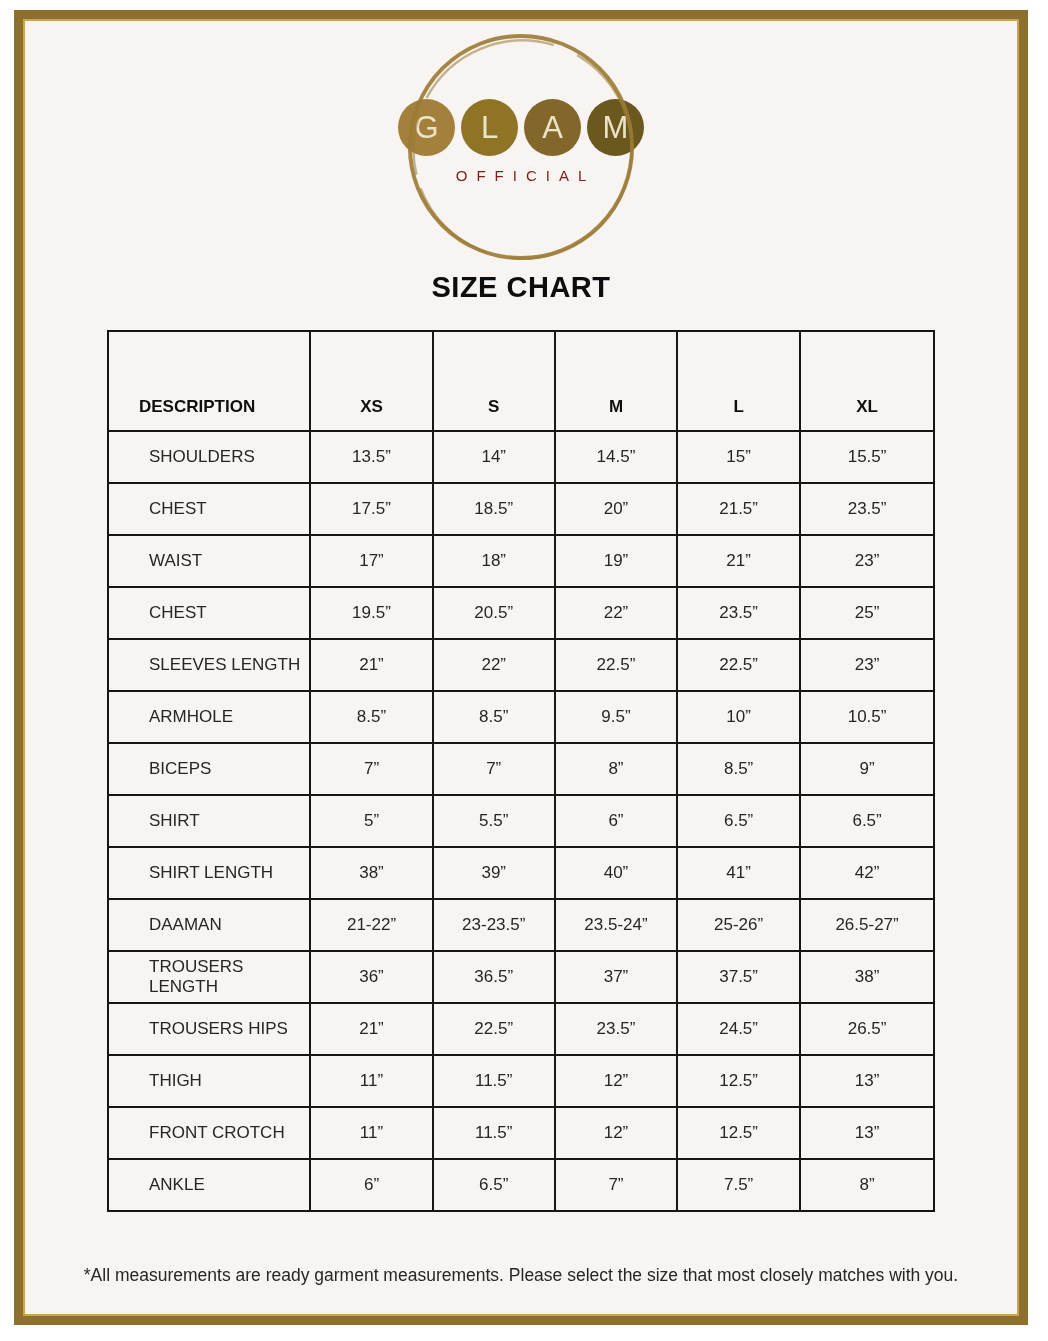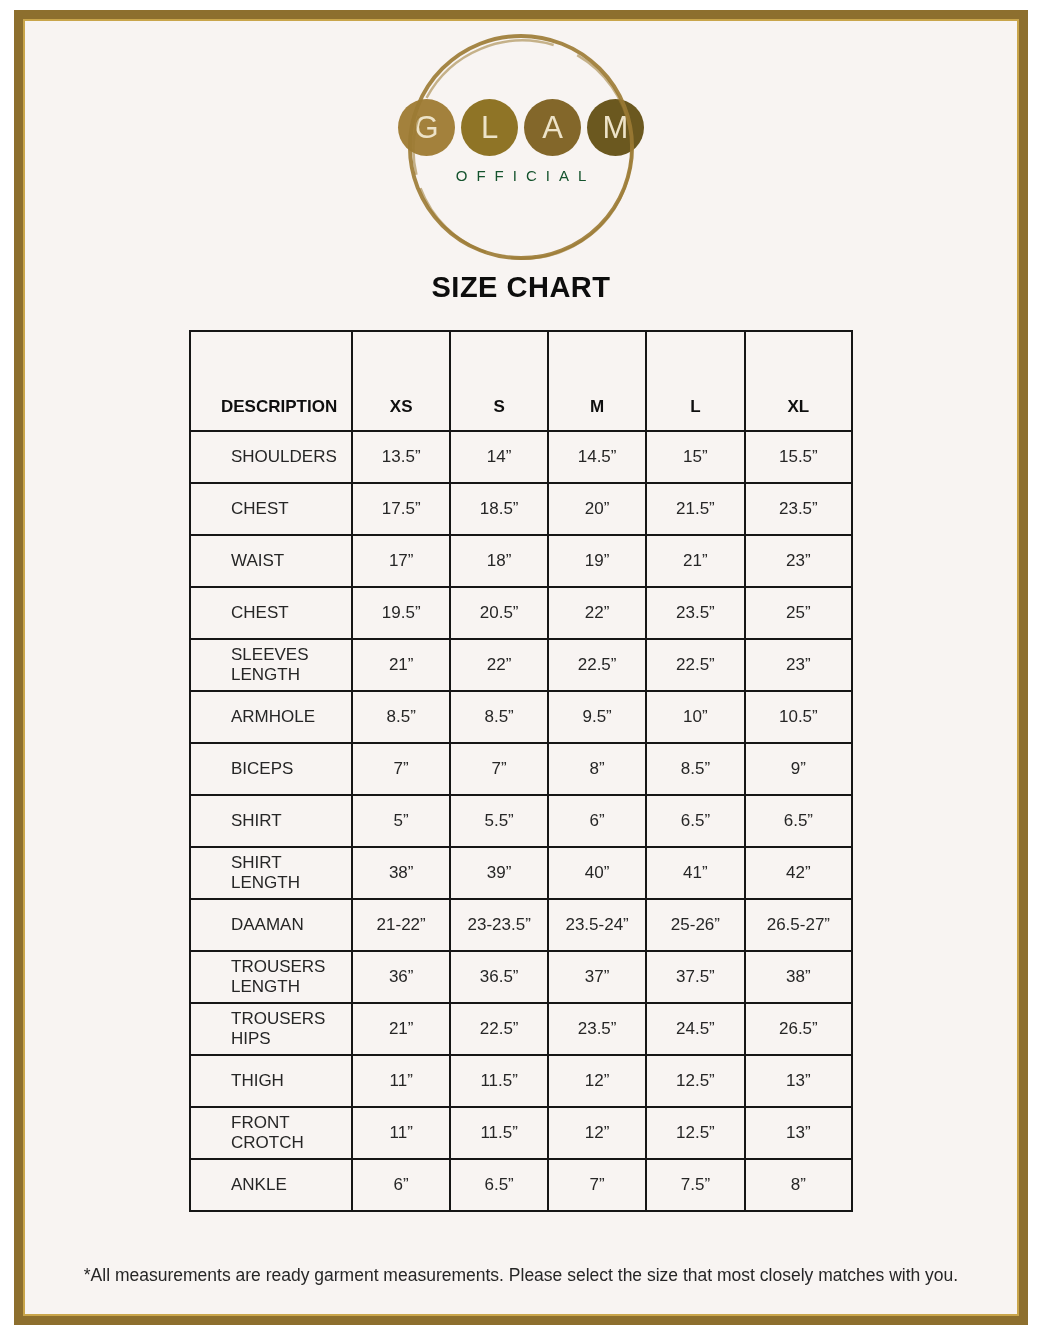--- a/index.html
+++ b/index.html
@@ -21,29 +21,29 @@
   }
   .logo svg{position:absolute;inset:0;width:100%;height:100%;}
   .logo-letters{display:flex;gap:6px;margin-top:-14px;}
   .logo-letter{
     width:57px;height:57px;border-radius:50%;
     display:flex;align-items:center;justify-content:center;
     color:#ede3c8;font-size:31px;font-weight:400;line-height:1;
   }
   .logo-official{
     margin-top:11px;font-size:15px;letter-spacing:9px;padding-left:9px;
-    color:#14532d;font-weight:400;
+    color:#7f1d1d;font-weight:400;
   }
   
   .title{
     margin:4px 0 0;font-size:29px;font-weight:700;color:#0d0d0d;letter-spacing:.5px;
   }
   
   table.size-chart{
-    width:664px;margin:26px auto 14px;border-collapse:collapse;table-layout:fixed;
+    width:828px;margin:26px auto 14px;border-collapse:collapse;table-layout:fixed;
     background:#f8f4f2;
   }
   table.size-chart col.c-desc{width:24.5%;}
   table.size-chart col.c-xs{width:14.8%;}
   table.size-chart col.c-s{width:14.8%;}
   table.size-chart col.c-m{width:14.8%;}
   table.size-chart col.c-l{width:14.9%;}
   table.size-chart col.c-xl{width:16.2%;}
   table.size-chart th, table.size-chart td{
     border:2.5px solid #161616;

